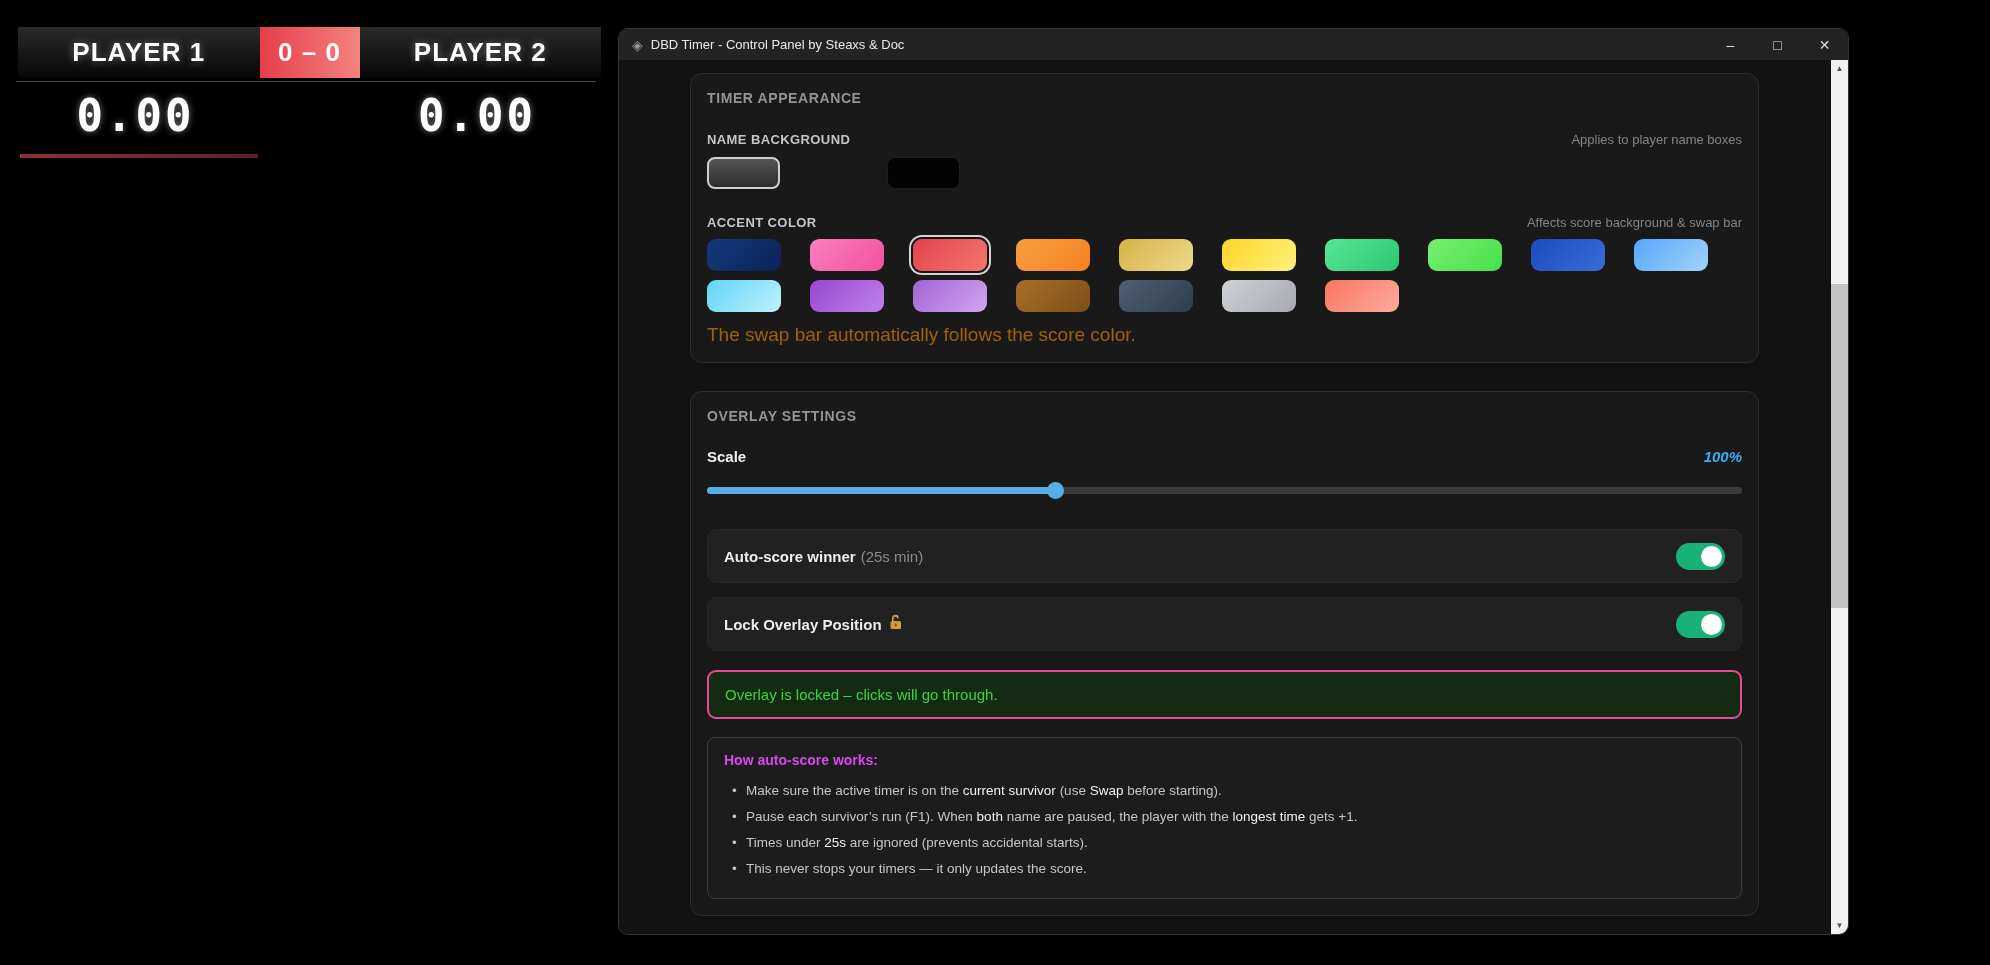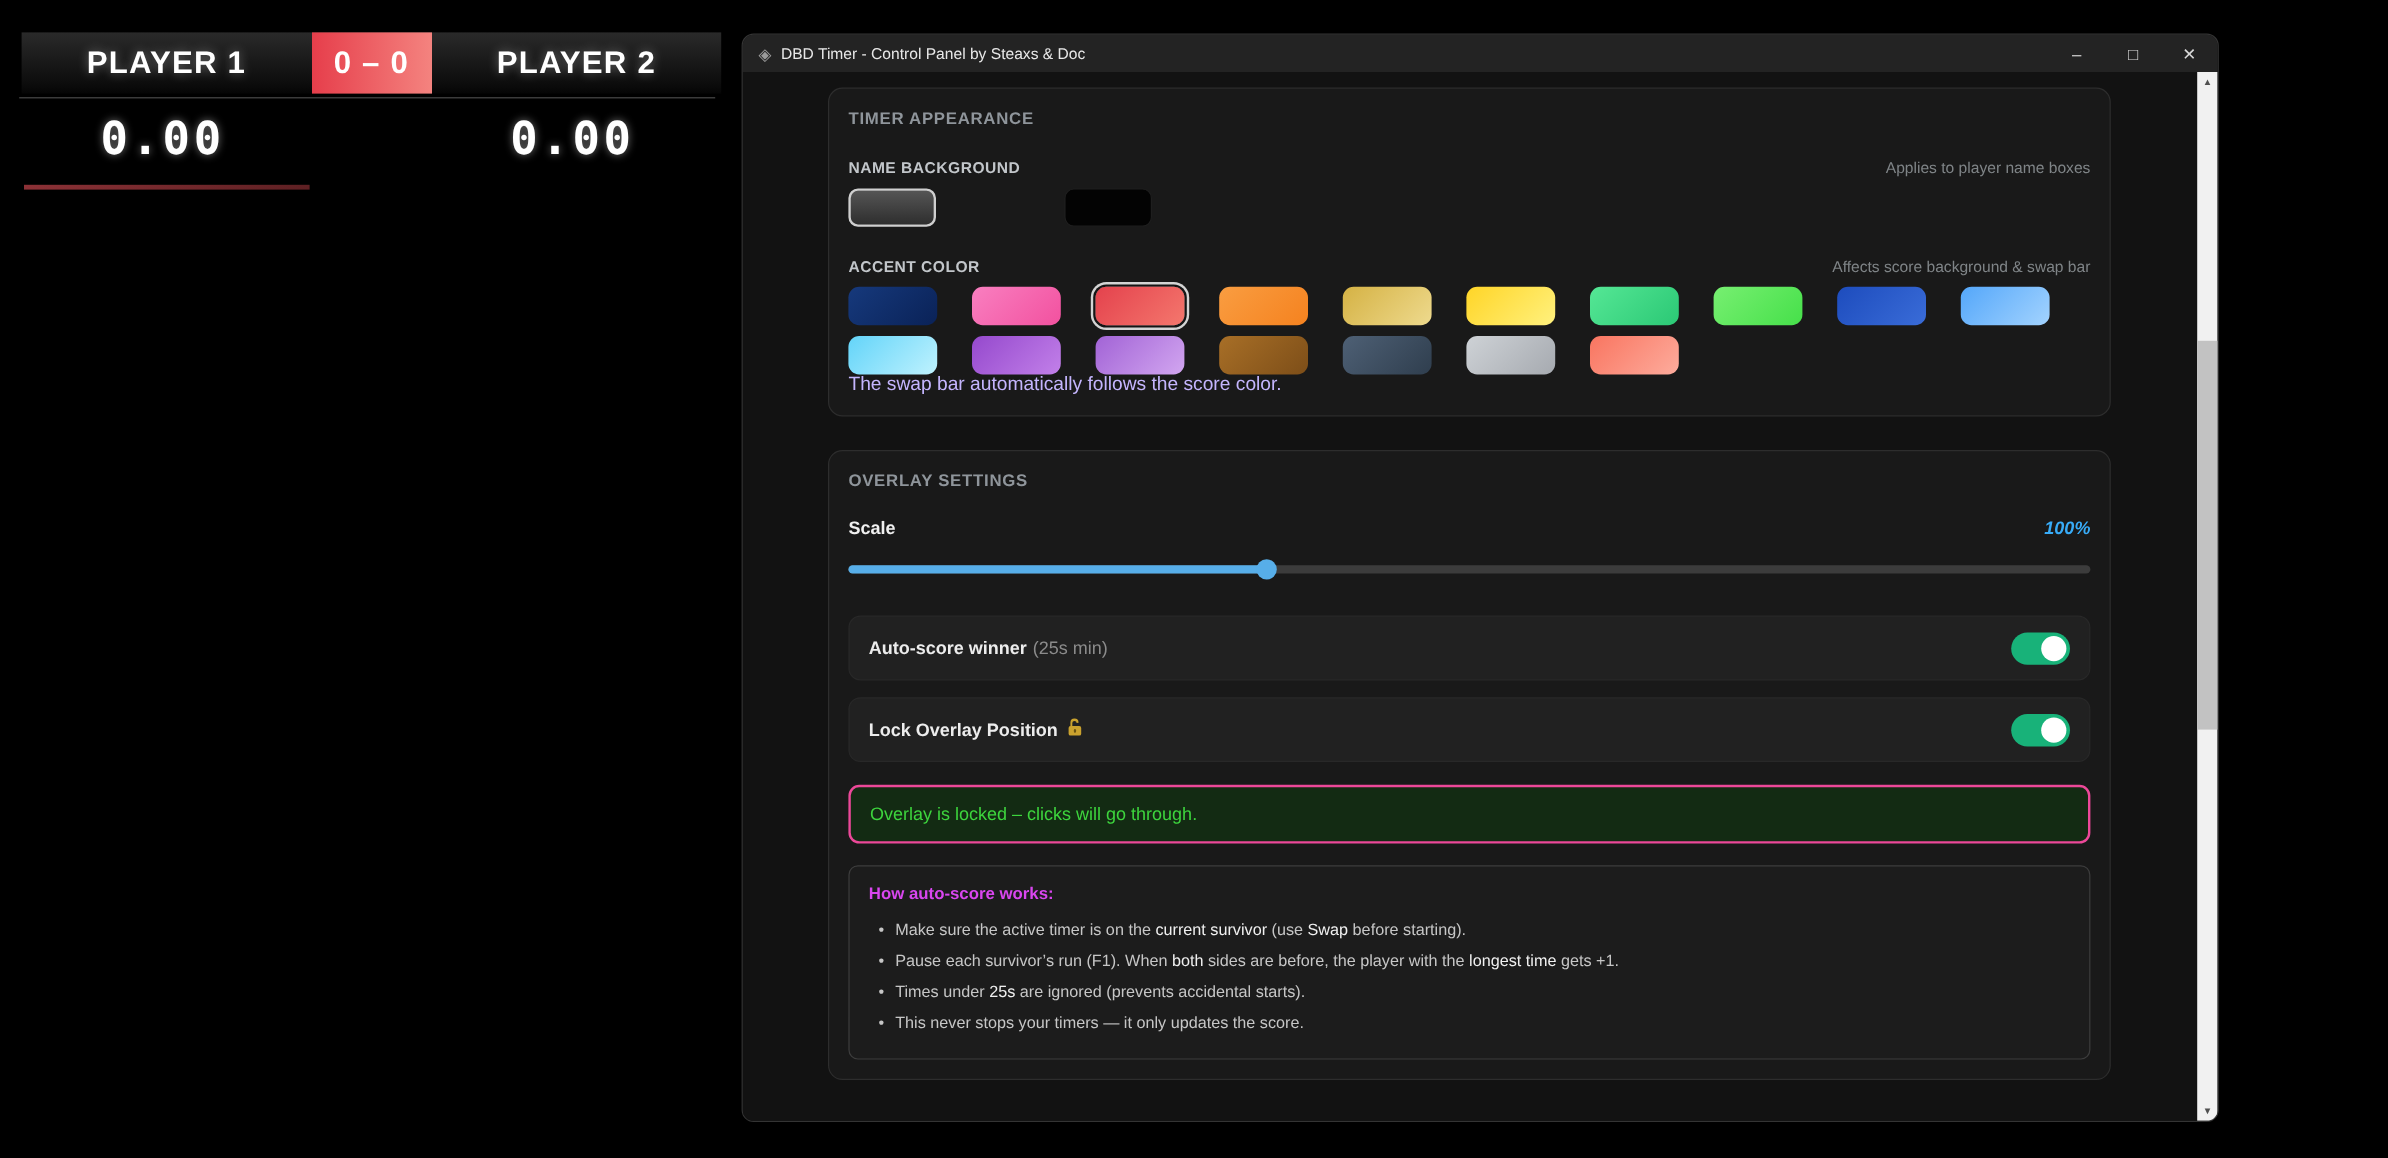--- a/index.html
+++ b/index.html
@@ -12,21 +12,21 @@
                background:linear-gradient(180deg,#2a2a2a 0%,#0c0c0c 85%,#050505 100%); }
   .sb-name { flex:1; display:flex; align-items:center; justify-content:center;
              color:#fff; font-size:26px; font-weight:bold; letter-spacing:1px;
              text-shadow:0 0 9px rgba(255,255,255,.35); }
   .sb-score { width:100px; display:flex; align-items:center; justify-content:center;
               background:linear-gradient(90deg,#e63e4b,#f4837f);
               color:#fff; font-size:26px; font-weight:bold; letter-spacing:1px; }
   .sb-divider { position:absolute; left:16px; top:81px; width:580px; height:1px; background:#4a4a4a; }
   .sb-timer { position:absolute; top:93px; height:44px; display:flex; align-items:center; justify-content:center;
               color:#fff; font-family:"DejaVu Sans Mono", monospace; font-weight:bold;
-              font-size:38px; letter-spacing:3px; text-shadow:0 0 7px rgba(255,255,255,.45); }
+              font-size:44px; letter-spacing:3px; text-shadow:0 0 7px rgba(255,255,255,.45); }
   .sb-timer.p1 { left:13px; width:245px; }
   .sb-timer.p2 { left:358px; width:238px; }
   .sb-underline { position:absolute; left:20px; top:154px; width:238px; height:4px;
                   background:linear-gradient(90deg,#8c3136,#5e2023); }
 
   
   .window { position:absolute; left:618px; top:28px; width:1231px; height:907px;
             background:#121212; border:1px solid #343434; border-radius:10px; overflow:hidden; }
   .titlebar { position:absolute; left:0; top:0; right:0; height:31px; background:#232323;
               display:flex; align-items:center; padding-left:13px; }
@@ -54,21 +54,21 @@
   .note { color:#7f8487; font-size:13px; }
 
   .namebg-row { display:flex; gap:107px; margin-top:10px; }
   .namebg-swatch { width:73px; height:32px; border-radius:8px; }
   .namebg-swatch.gray { background:linear-gradient(180deg,#555,#2e2e2e); border:2px solid #cfcfcf; }
   .namebg-swatch.black { background:#030303; border:1px solid #1e1e1e; }
 
   .accent-grid { display:flex; flex-wrap:wrap; row-gap:9px; margin-top:9px; width:1040px; }
   .swatch { width:74px; height:32px; border-radius:9px; margin-right:29px; }
   .swatch.selected { box-shadow:0 0 0 2px #151515, 0 0 0 4px #d4d4d4; }
-  .caption { color:#c4b5fd; font-size:16px; }
+  .caption { margin-top:12px; color:#a16207; font-size:19px; }
 
   .scale-row { display:flex; justify-content:space-between; align-items:center; margin-top:24px; }
   .scale-label { color:#f0f0f0; font-size:15px; font-weight:bold; }
   .scale-value { font-size:15px; font-weight:bold;font-style:italic; }
   .slider { position:relative; margin-top:17px; height:17px; }
   .slider-track { position:absolute; left:0; right:0; top:5px; height:7px; background:#3c3c3c; border-radius:4px; }
   .slider-fill  { position:absolute; left:0; top:5px; height:7px; background:#57aee9; border-radius:4px; }
   .slider-thumb { position:absolute; top:0; width:17px; height:17px; margin-left:-8px;
                   background:#57aee9; border-radius:50%; }
 
@@ -196,21 +196,21 @@
           <div class="toggle-knob"></div>
         </div>
       </div>
 
       <div class="alert" id="alert-box" style="color: rgb(61, 212, 61);">Overlay is locked – clicks will go through.</div>
 
       <div class="info-box">
         <div class="info-heading">How auto-score works:</div>
         <ul class="info-bullets">
             <li><span>Make sure the active timer is on the </span><span class="b">current survivor</span><span> (use </span><span class="b">Swap</span><span> before starting).</span></li>
-            <li><span>Pause each survivor’s run (F1). When </span><span class="b">both</span><span> sides are before, the player with the </span><span class="b">longest time</span><span> gets +1.</span></li>
+            <li><span>Pause each survivor’s run (F1). When </span><span class="b">both</span><span> name are paused, the player with the </span><span class="b">longest time</span><span> gets +1.</span></li>
             <li><span>Times under </span><span class="b">25s</span><span> are ignored (prevents accidental starts).</span></li>
             <li><span>This never stops your timers — it only updates the score.</span></li>
           </ul>
       </div>
     </div>
 
   </div>
 
   <div class="scrollbar">
     <div class="sb-arrow up">▲</div>

